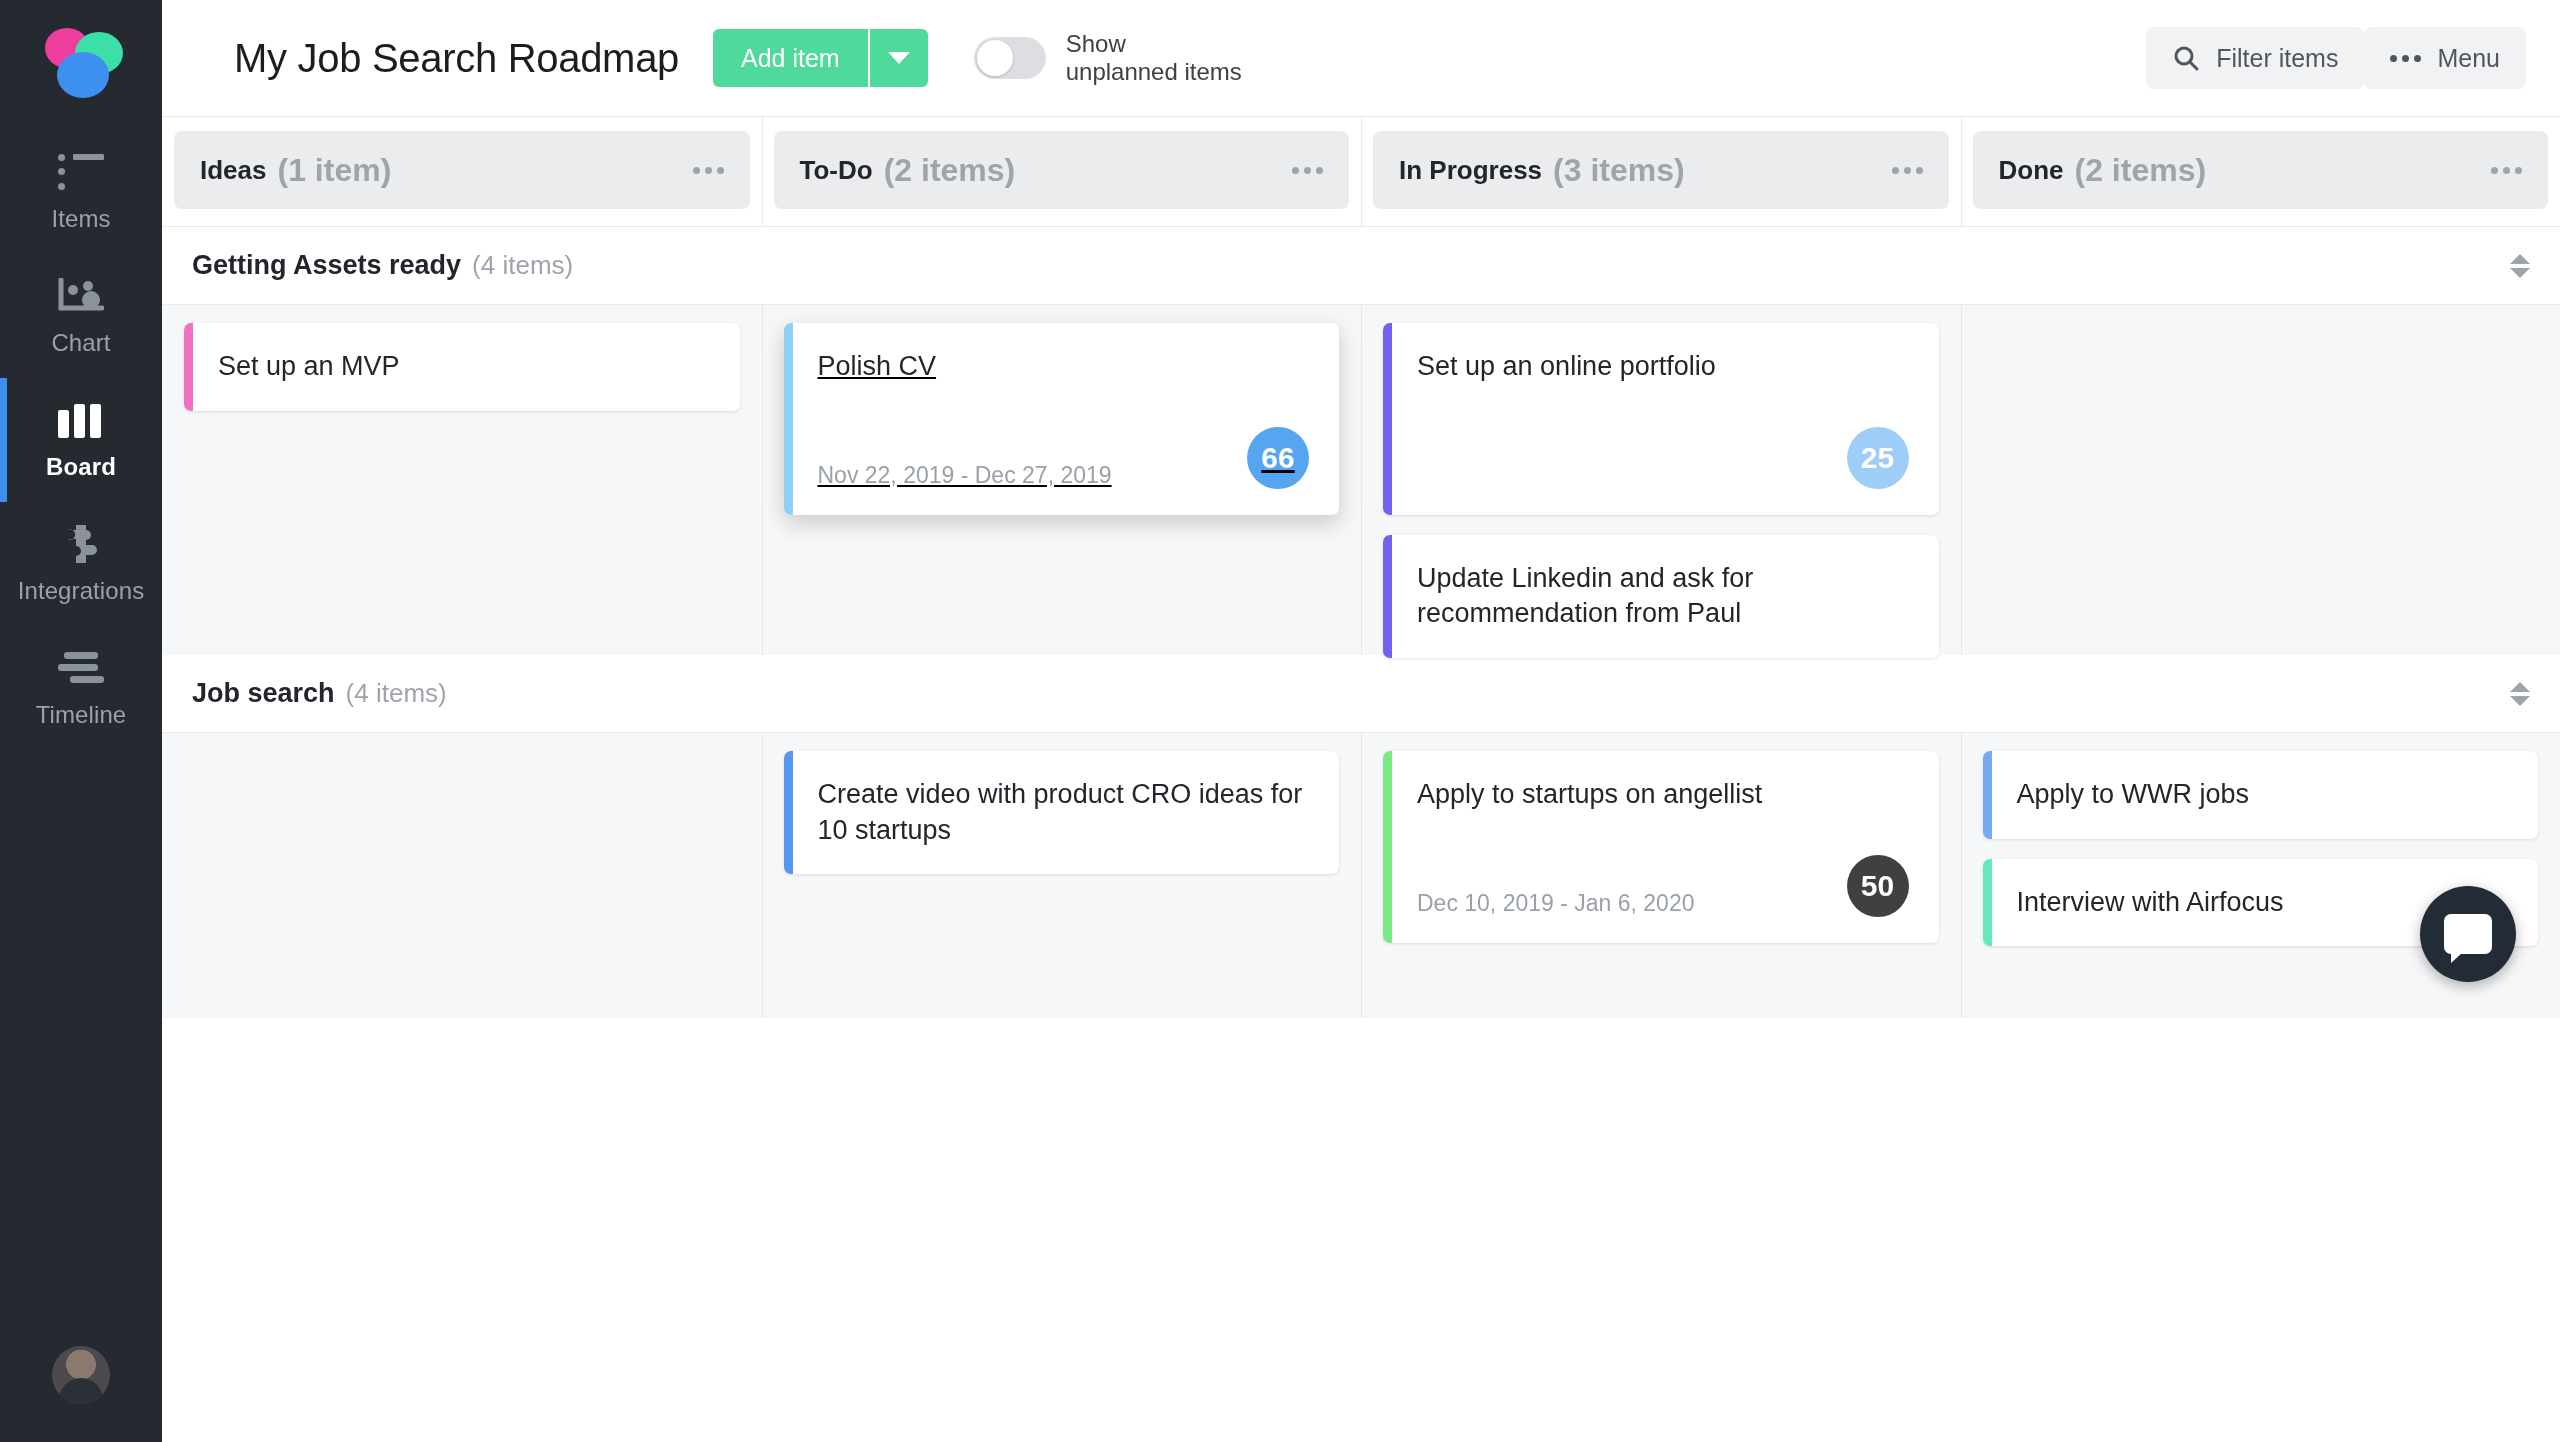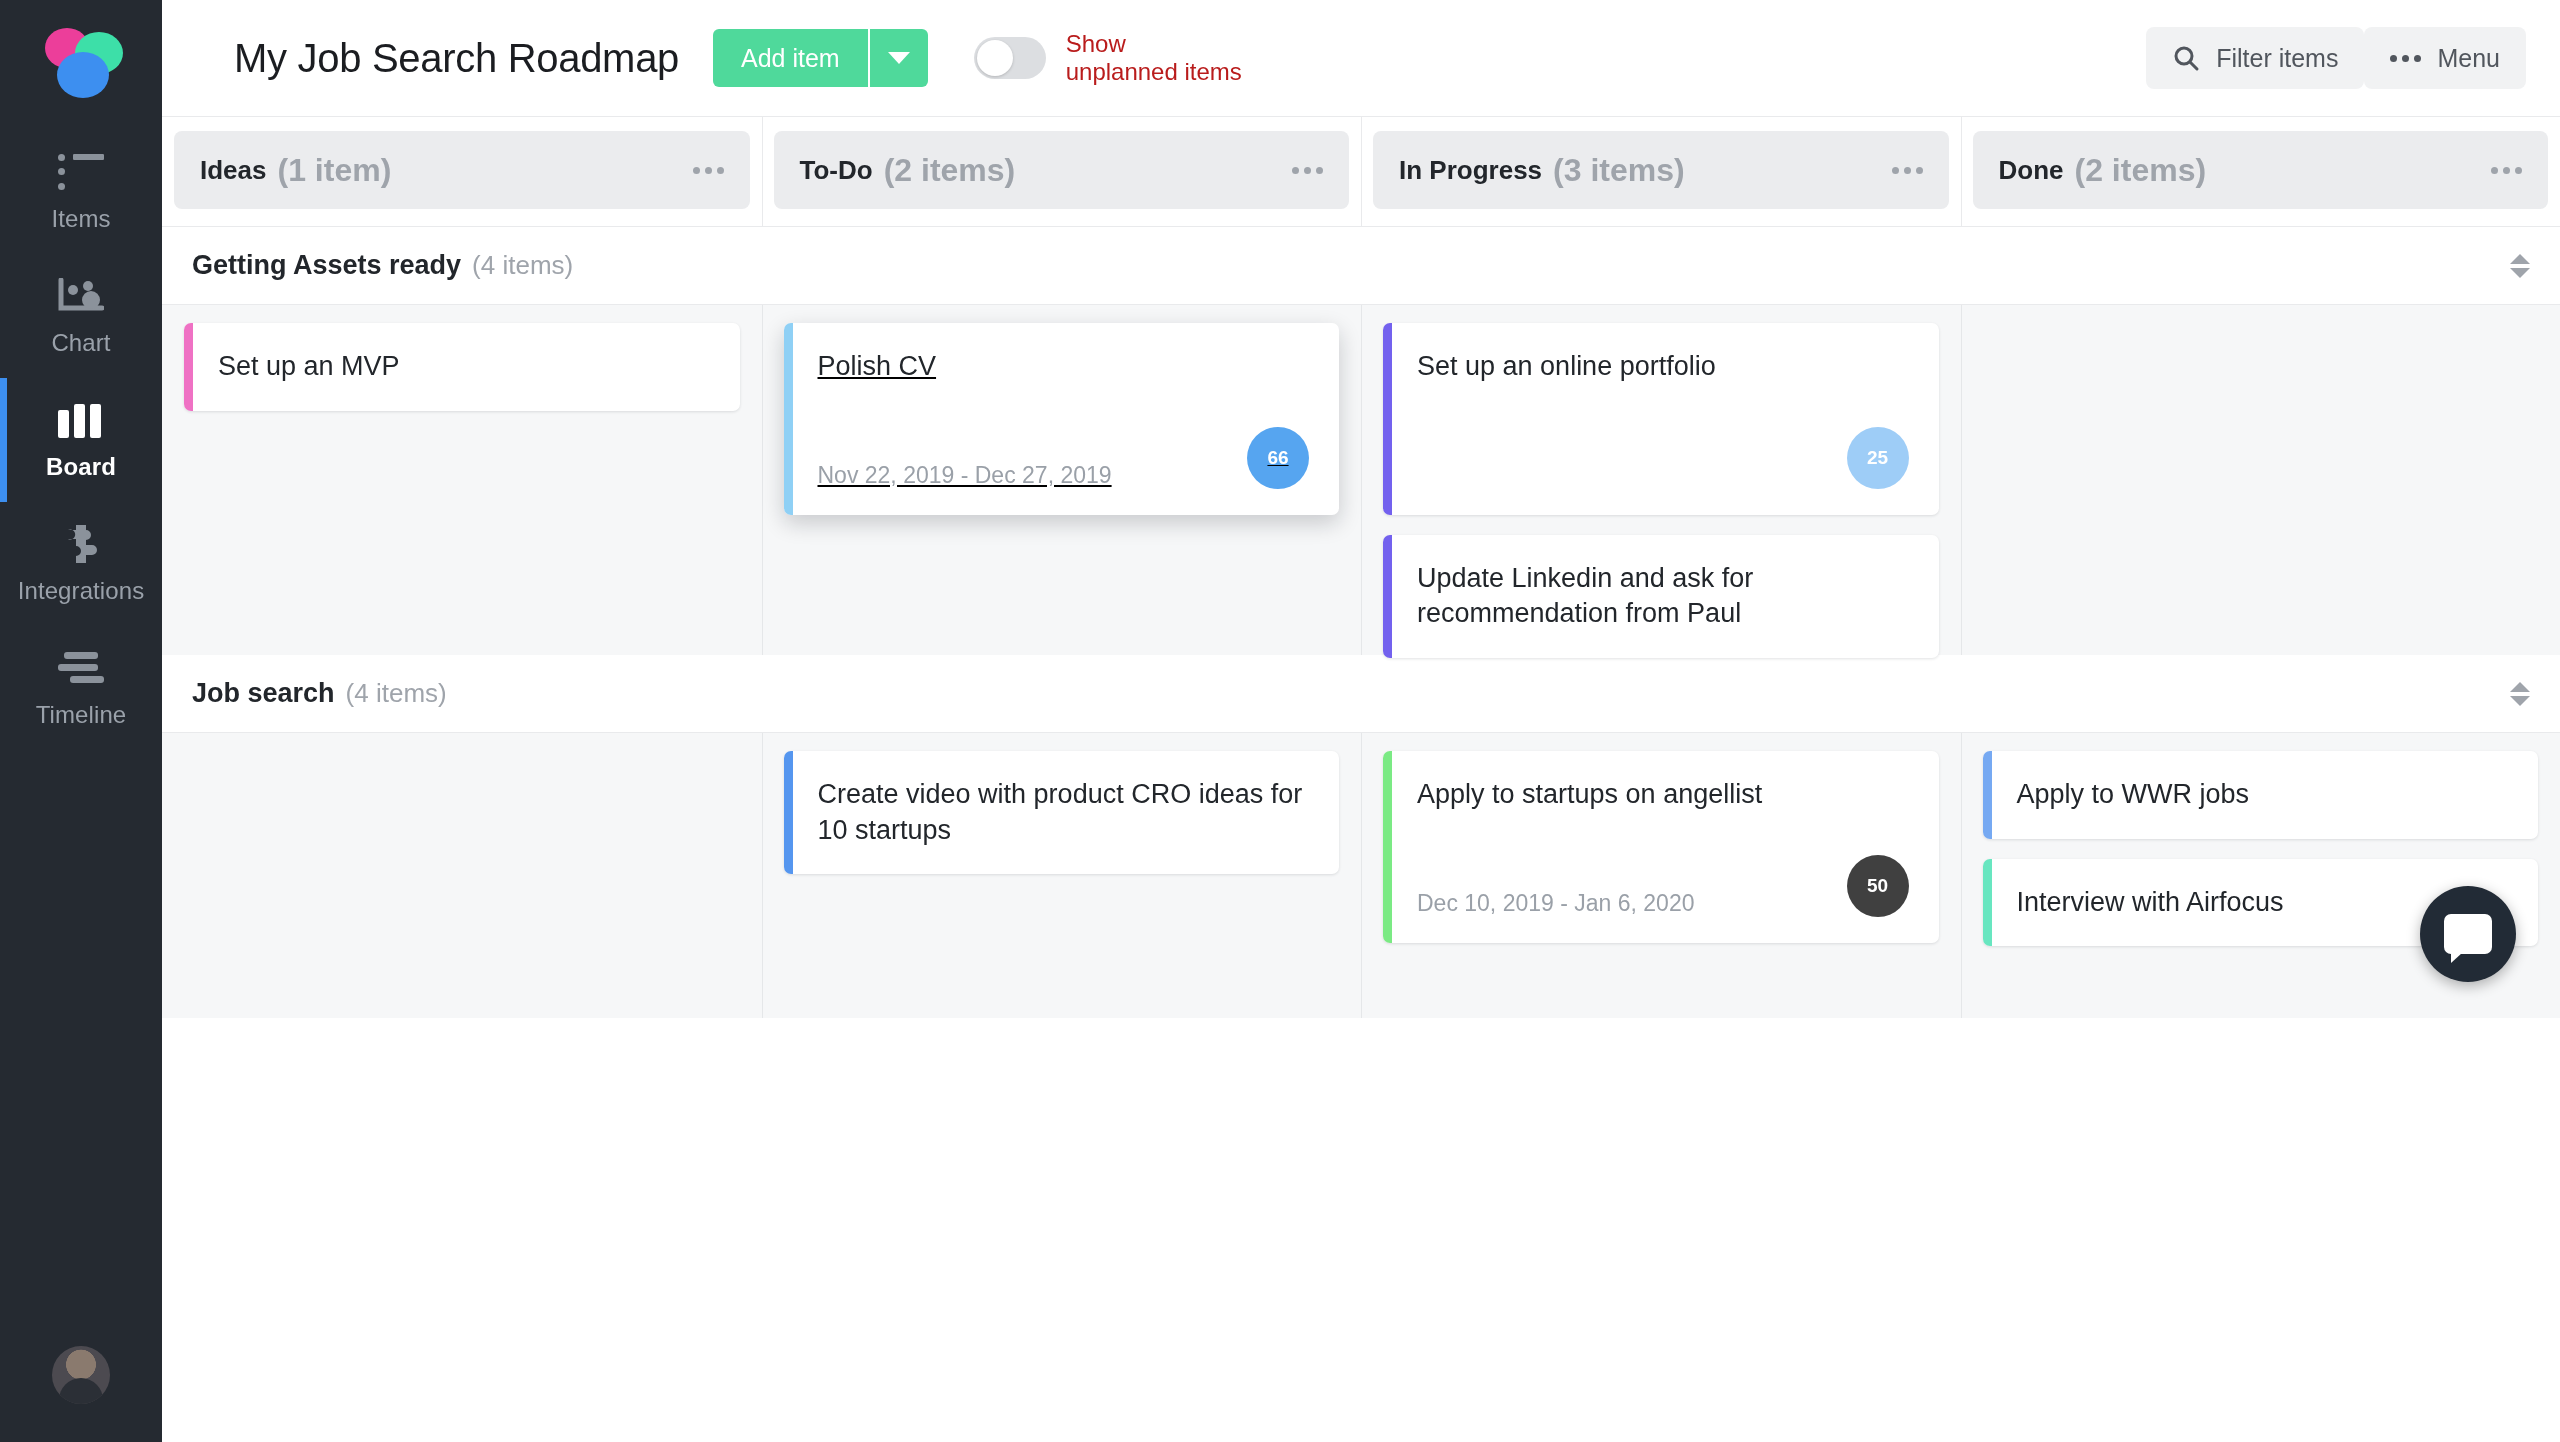--- a/index.html
+++ b/index.html
@@ -96,21 +96,21 @@
   .btn-add-caret {
     background:#4fd99b; border:none; width:58px;
     border-radius: 0 6px 6px 0; cursor:pointer; margin-left:2px;
     display:flex;align-items:center;justify-content:center;
   }
   .caret { width:0;height:0;border-left:11px solid transparent;border-right:11px solid transparent;border-top:12px solid #fff; }
 
   .toggle-wrap { display:flex; align-items:center; margin-left: 46px; }
   .switch { width: 72px; height: 42px; border-radius: 21px; background:#dcdee1; position:relative; cursor:pointer; flex:0 0 72px;}
   .switch .knob { position:absolute; left:3px; top:3px; width:36px;height:36px;border-radius:50%;background:#fff;box-shadow:0 1px 3px rgba(0,0,0,.18);}
-  .toggle-label { margin-left: 20px; font-size: 24px; color:#b91c1c; line-height: 1.15; max-width:210px;}
+  .toggle-label { margin-left: 20px; font-size: 24px; color:#404040; line-height: 1.15; max-width:210px;}
 
   .topbar-right { margin-left:auto; display:flex; align-items:center; }
   .pill {
     height: 62px; border-radius: 8px; background:#f1f2f3;
     display:flex; align-items:center; padding: 0 26px; cursor:pointer;
     font-size: 25px; color:#51565d;
   }
   .pill .t { margin-left: 16px; }
   .dots3 { display:flex; gap:5px; }
   .dots3 s { width:7px;height:7px;border-radius:50%;background:#51565d;display:block;}
@@ -157,21 +157,21 @@
     box-shadow: 0 1px 3px rgba(16,22,31,.12);
     overflow:hidden; cursor:pointer;
   }
   .card .stripe{position:absolute;left:0;top:0;bottom:0;width:9px;}
   .card-title{font-size:27px;color:#22262b;line-height:1.32;}
   .card-meta{display:flex;align-items:flex-end;margin-top:42px;}
   .card-date{font-size:23px;color:#9aa0a8;}
   .score{
     margin-left:auto;width:62px;height:62px;border-radius:50%;
     display:flex;align-items:center;justify-content:center;
-    color:#fff;font-size:19px;font-weight:bold;
+    color:#fff;font-size:30px;font-weight:bold;
   }
   .card.elevated{ box-shadow: 0 8px 22px rgba(16,22,31,.20); text-decoration: underline; }
 
   .intercom{
     position:absolute; right:44px; bottom:36px;
     width:96px;height:96px;border-radius:50%;
     background:#222b36; cursor:pointer;
     display:flex;align-items:center;justify-content:center;
     box-shadow:0 4px 14px rgba(0,0,0,.3);
   }

